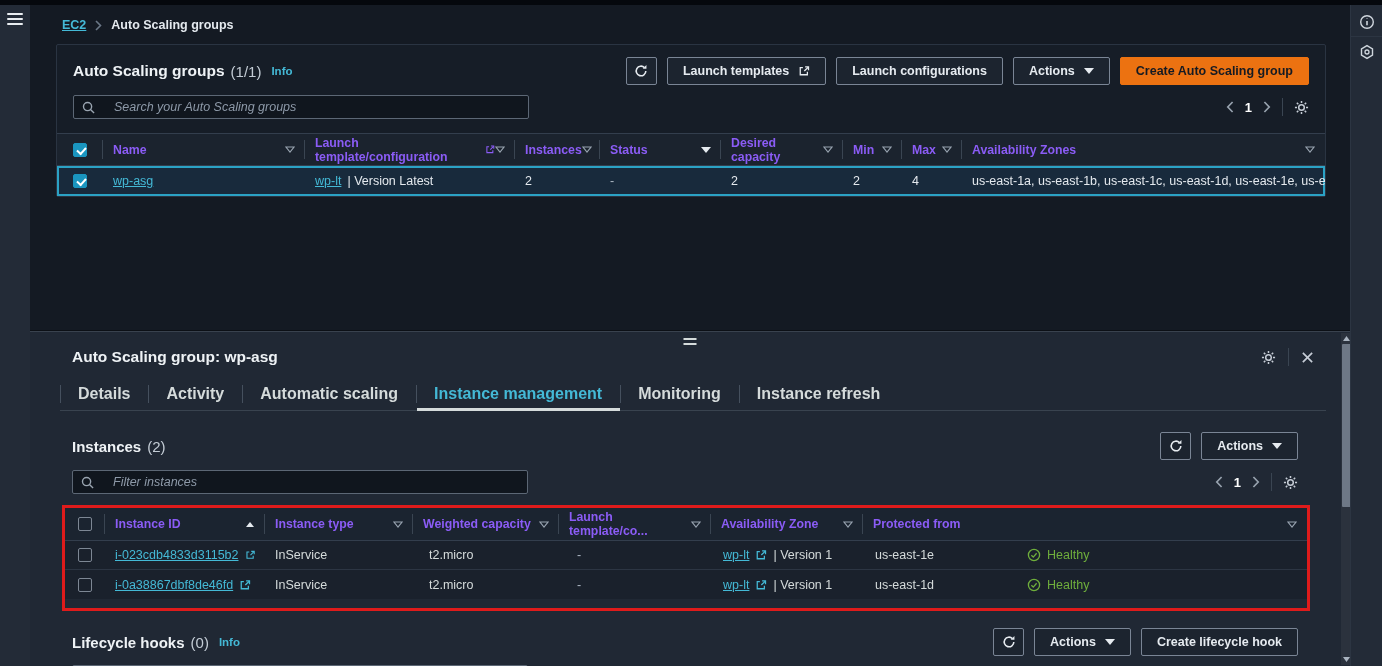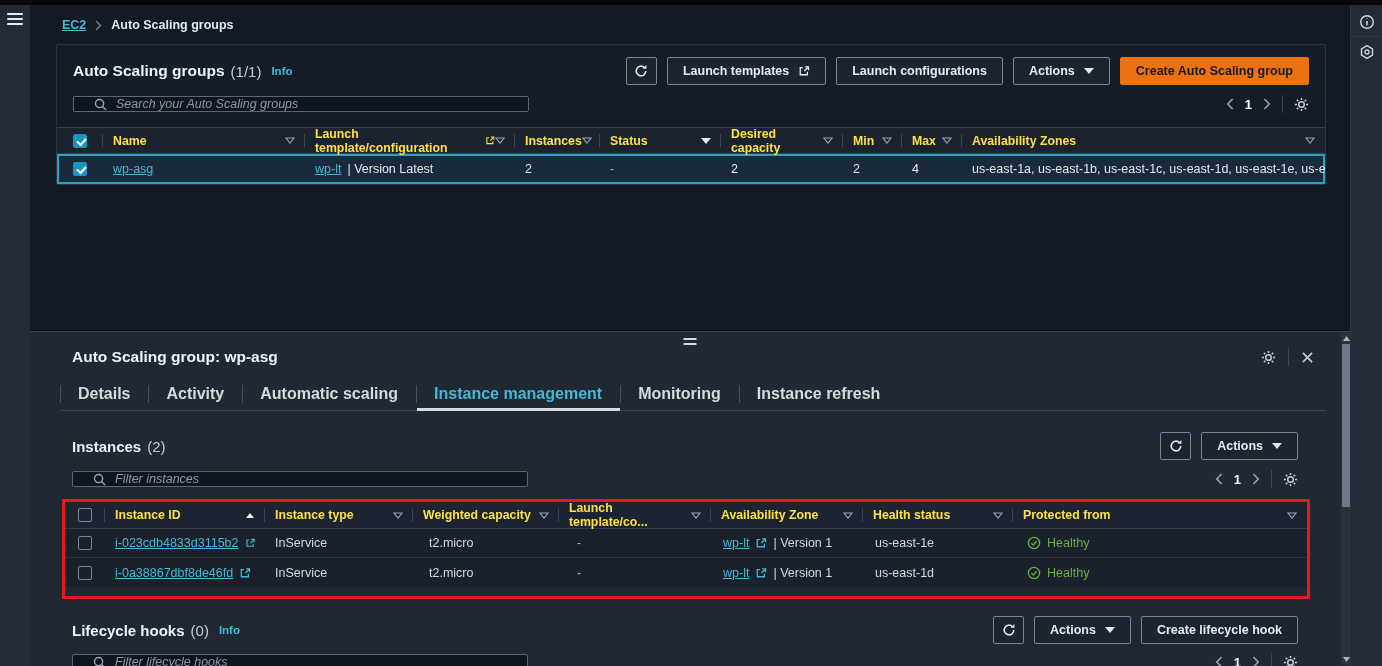--- a/index.html
+++ b/index.html
@@ -38,33 +38,33 @@
   .sec-count{font-size:15px;color:#c3ccd5;margin-left:6px}
   .info-link{font-size:11.5px;font-weight:700;color:var(--accent);margin-left:10px;cursor:pointer}
   .head-actions{margin-left:auto;display:flex;align-items:center;gap:10px}
   .btn{height:28px;padding:0 15px;display:inline-flex;align-items:center;gap:9px;background:var(--btn-bg);
        border:1px solid var(--btn-border);border-radius:2px;color:#e6ebf0;font-weight:700;font-size:12.5px;cursor:pointer;white-space:nowrap}
   .btn.icon-only{width:31px;padding:0;justify-content:center}
   .btn-primary{background:var(--orange);border-color:var(--orange);color:#141a23}
   .caret{color:inherit}
 
   .toolbar{display:flex;align-items:center;padding:10px 16px 0 16px}
-  .search{width:456px;height:16px;display:flex;align-items:center;gap:9px;padding:0 20px;
+  .search{width:456px;height:24px;display:flex;align-items:center;gap:19px;padding:0 8px;
           background:var(--input-bg);border:1px solid #5c6775;border-radius:2px;color:#9aa5b1}
   .search input{flex:1;background:none;border:none;outline:none;color:var(--txt);font-size:12.5px;font-family:"Liberation Sans",sans-serif}
   .search input::placeholder{color:#8d99a8;font-style:italic}
   .pager{margin-left:auto;display:flex;align-items:center;gap:11px;color:#97a2ae}
   .pager .chev{cursor:pointer;display:flex}
   .page-num{color:#fff;font-weight:700;font-size:13px}
   .tool-sep{width:1px;height:18px;background:var(--colsep)}
   .gear{color:#c6cdd6;cursor:pointer;display:flex}
 
   
-  .thead{display:flex;align-items:stretch;height:27px;background:var(--thead);
-         border-top:1px solid #333e4d;border-bottom:1px solid #333e4d;font-weight:700;color:#fde047;font-size:12.3px}
+  .thead{display:flex;align-items:stretch;height:33px;background:var(--thead);
+         border-top:1px solid #333e4d;border-bottom:1px solid #333e4d;font-weight:700;color:#8b5cf6;font-size:12.3px}
   .th{position:relative;display:flex;align-items:center;padding:0 10px;cursor:pointer}
   .th .sort{margin-left:auto;color:#98a3b0;display:flex}
   .th .sort.bright{color:#e6ebf0}
   .th:not(:last-child)::after{content:'';position:absolute;right:0;top:6px;bottom:6px;width:1px;background:var(--colsep)}
   .trow{display:flex;align-items:center;height:30px;background:var(--row)}
   .td{padding:0 10px;display:flex;align-items:center;gap:6px;overflow:hidden;white-space:nowrap}
   .link{color:var(--accent);text-decoration:underline;cursor:pointer}
   .ext{color:var(--accent)}
   .dim{color:#aeb9c4}
   .cb{width:14px;height:14px;border:1px solid #7d8794;border-radius:2px;background:transparent;position:relative;cursor:pointer;flex:none}
@@ -477,28 +477,20 @@
             </span>
         </div>
         <div class="th c-az">
           <span>Availability Zone</span>
           <span class="sort">
               <svg width="10" height="7" viewBox="0 0 10 7">
                 <path d="M1 1h8L5 6z" fill="none" stroke="currentColor" stroke-width="1.1"></path>
               </svg>
             </span>
         </div>
-        <div class="th c-health">
-          <span>Health status</span>
-          <span class="sort">
-              <svg width="10" height="7" viewBox="0 0 10 7">
-                <path d="M1 1h8L5 6z" fill="none" stroke="currentColor" stroke-width="1.1"></path>
-              </svg>
-            </span>
-        </div>
         <div class="th c-prot">
           <span>Protected from</span>
           <span class="sort">
               <svg width="10" height="7" viewBox="0 0 10 7">
                 <path d="M1 1h8L5 6z" fill="none" stroke="currentColor" stroke-width="1.1"></path>
               </svg>
             </span>
         </div>
       </div>
 

